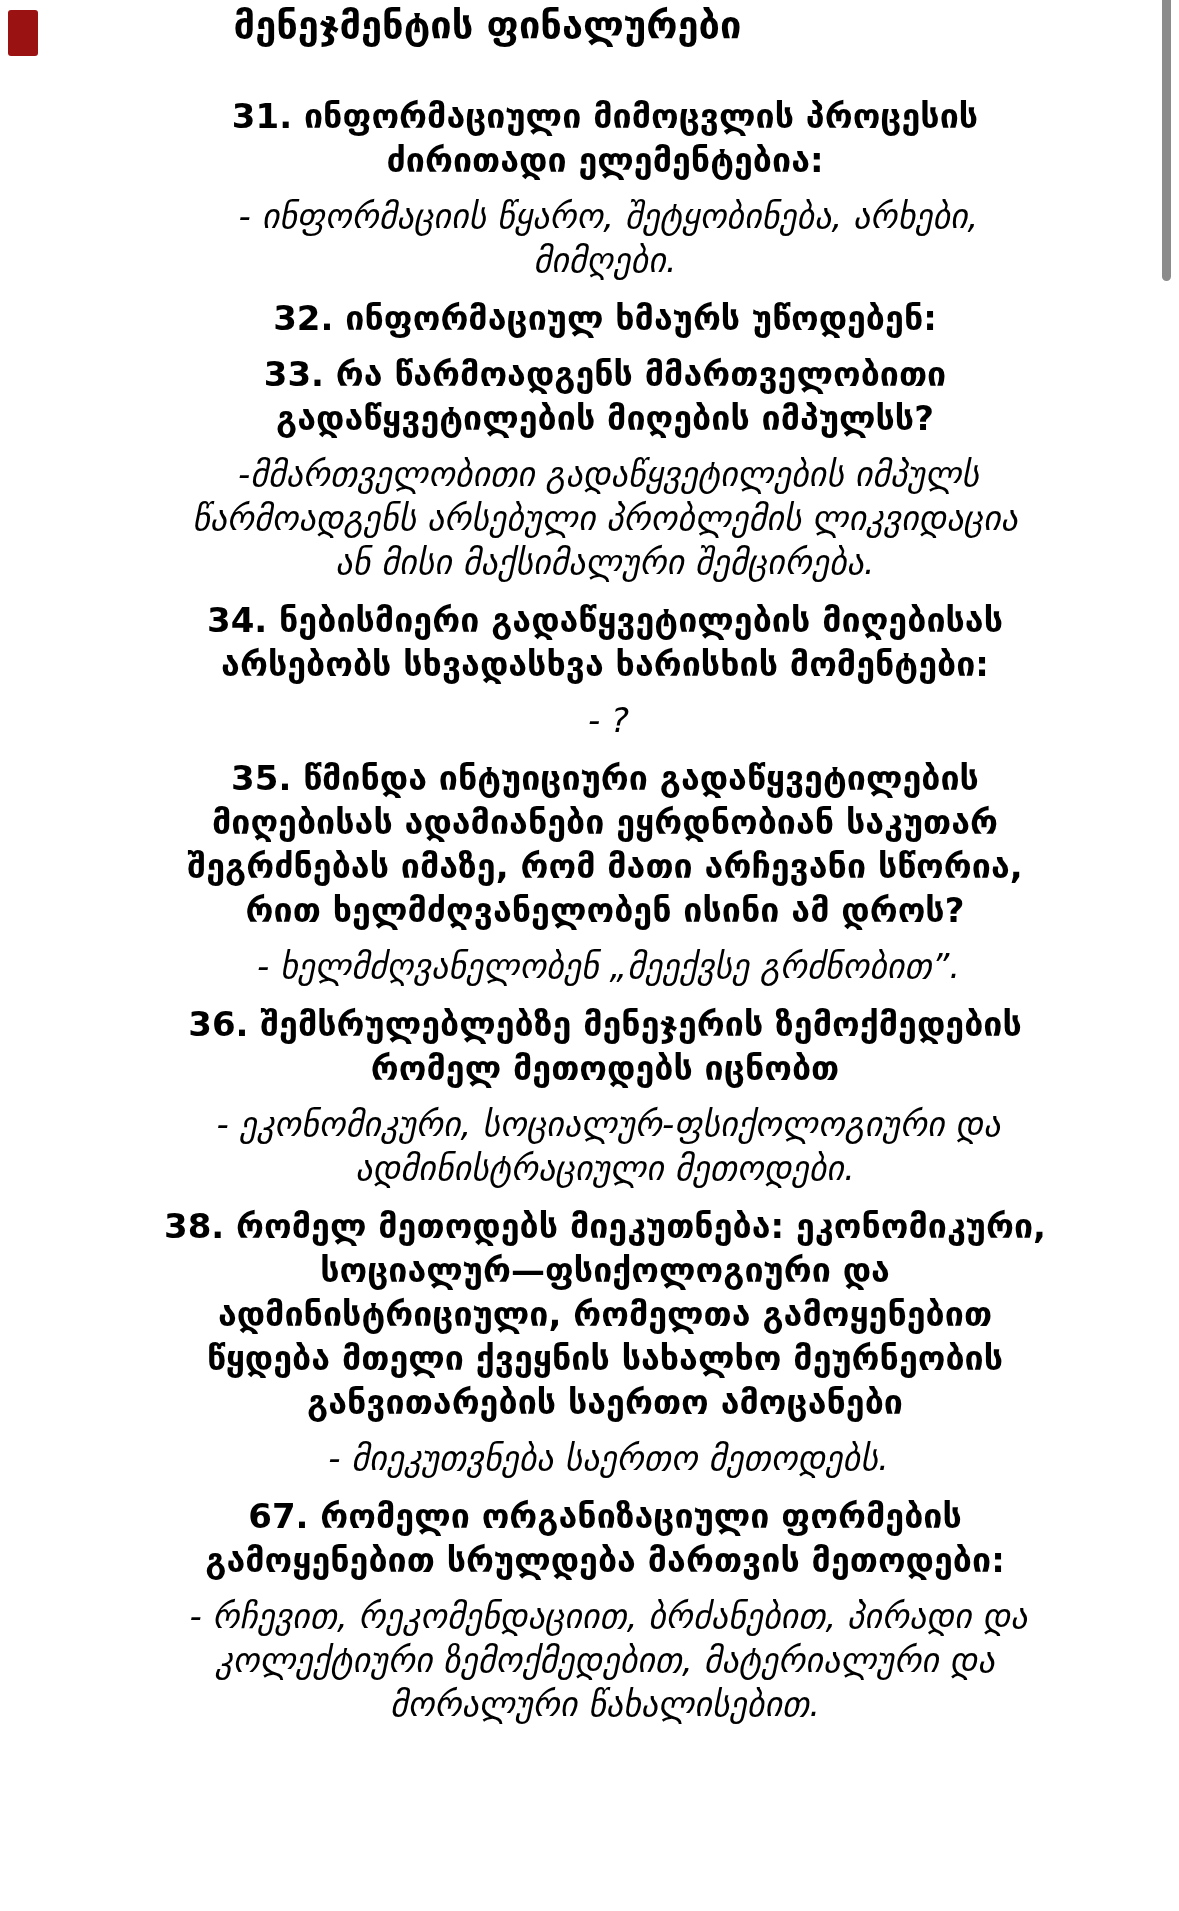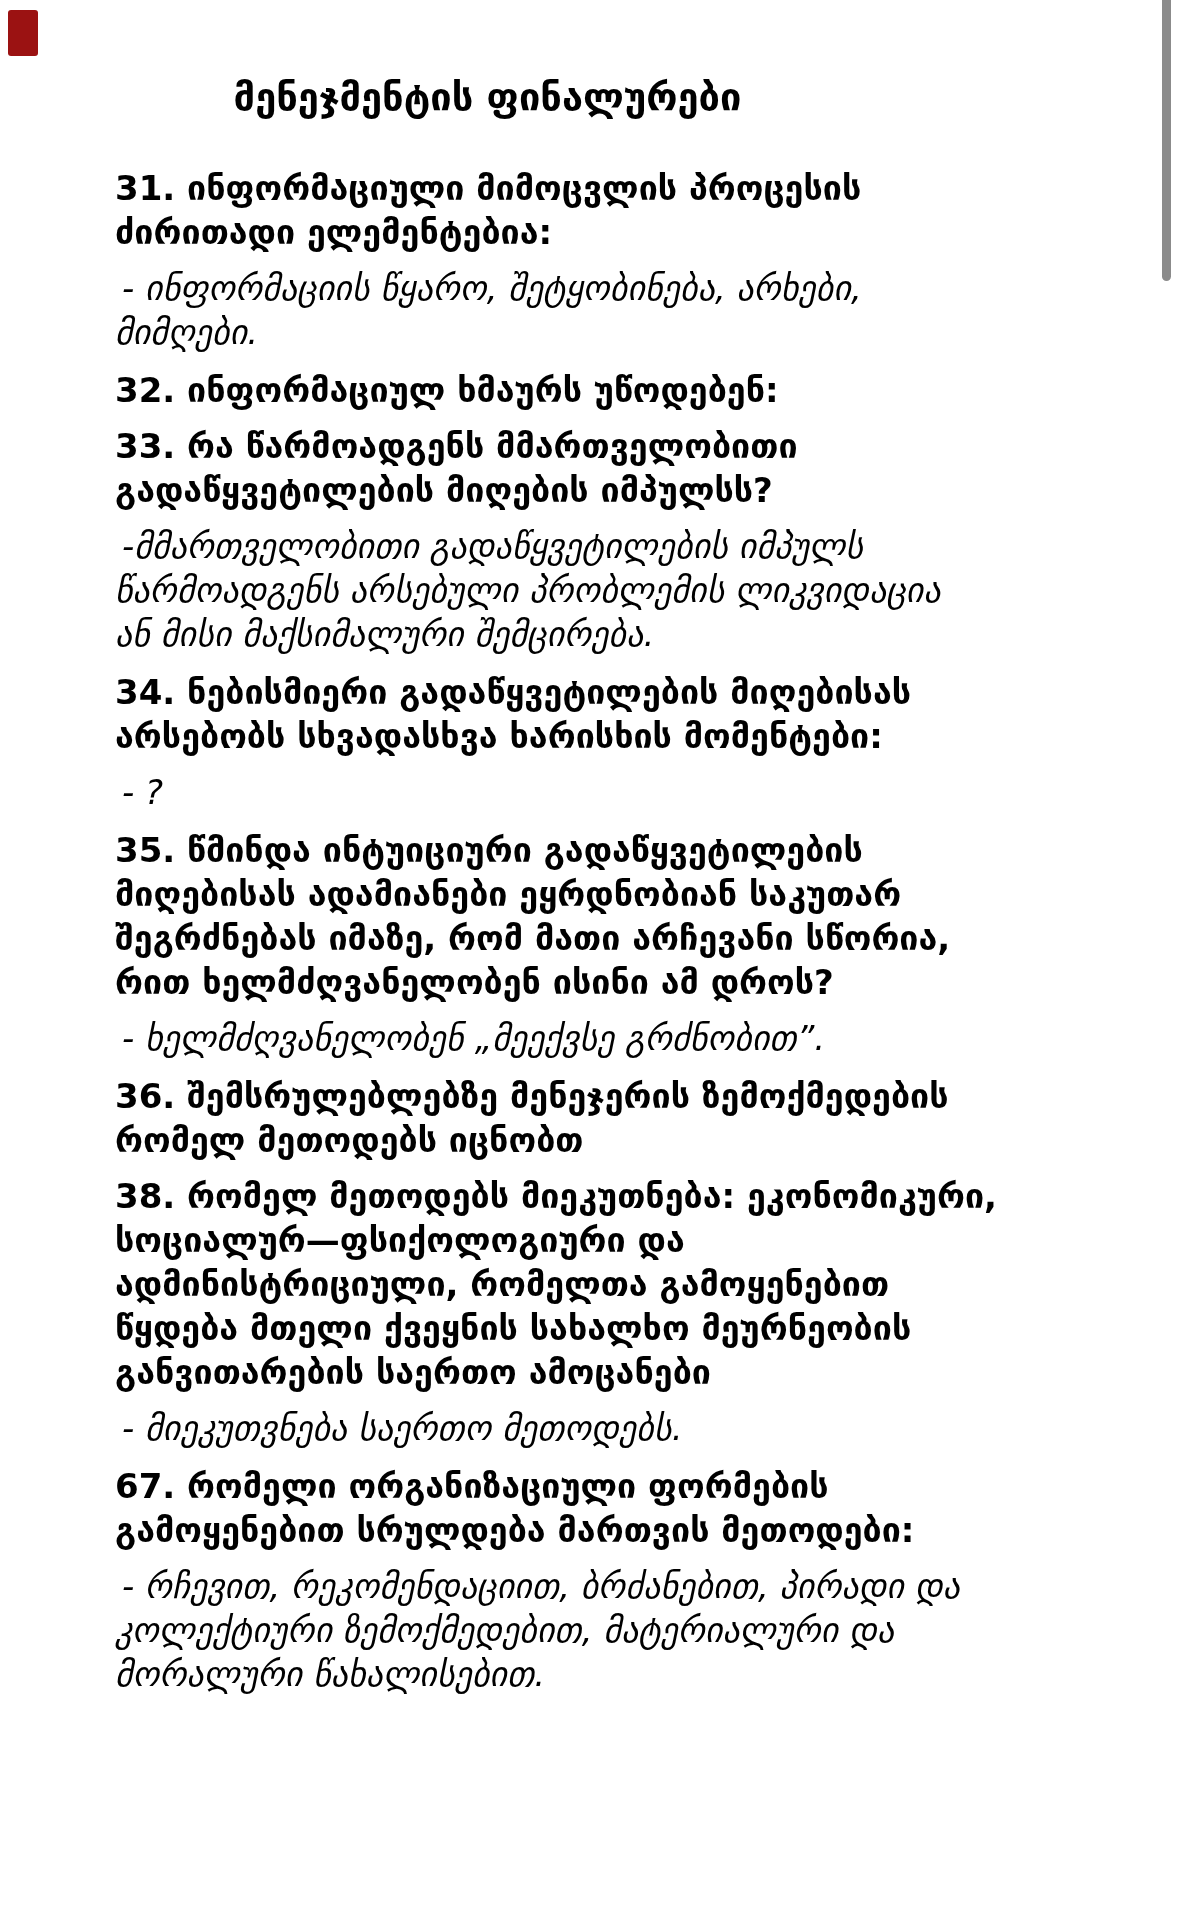--- a/index.html
+++ b/index.html
@@ -31,29 +31,28 @@
     border-radius: 0 0 6px 6px;
   }
   .content {
     position: absolute;
     left: 115px;
     top: 0;
     width: 980px;
   }
   .doc-title {
     margin: 0;
-    padding-top: 72px;
     width: 745px;
     text-align: center;
     font-size: 38px;
     font-weight: bold;
     line-height: 50px;
     white-space: pre-line;
   }
-  .sections { margin-top: 44px; }
+  .sections { margin-top: 44px; text-align: center; }
   .question {
     font-weight: bold;
     font-size: 34px;
     line-height: 44px;
     white-space: pre-line;
     margin: 0 0 12px 0;
   }
   .answer {
     font-weight: normal;
     font-size: 34px;
@@ -104,20 +103,22 @@
       <p class="question">35. წმინდა ინტუიციური გადაწყვეტილების
 მიღებისას ადამიანები ეყრდნობიან საკუთარ
 შეგრძნებას იმაზე, რომ მათი არჩევანი სწორია,
 რით ხელმძღვანელობენ ისინი ამ დროს?</p>
       <p class="answer"> - ხელმძღვანელობენ „მეექვსე გრძნობით”.</p>
     </div>
 
     <div class="qa">
       <p class="question">36. შემსრულებლებზე მენეჯერის ზემოქმედების
 რომელ მეთოდებს იცნობთ</p>
+      <p class="answer"> - ეკონომიკური, სოციალურ-ფსიქოლოგიური და
+ადმინისტრაციული მეთოდები.</p>
     </div>
 
     <div class="qa">
       <p class="question">38. რომელ მეთოდებს მიეკუთნება: ეკონომიკური,
 სოციალურ—ფსიქოლოგიური და
 ადმინისტრიციული, რომელთა გამოყენებით
 წყდება მთელი ქვეყნის სახალხო მეურნეობის
 განვითარების საერთო ამოცანები</p>
       <p class="answer"> - მიეკუთვნება საერთო მეთოდებს.</p>
     </div>

